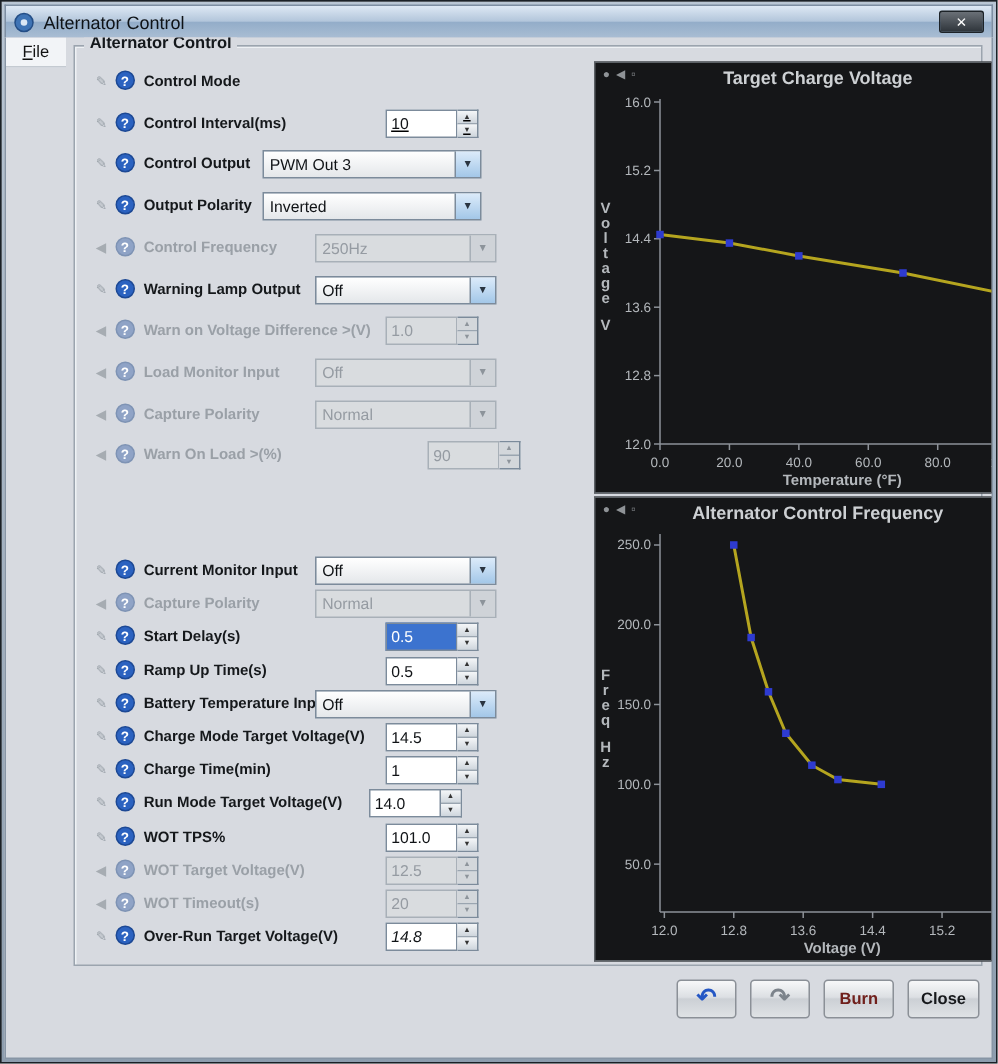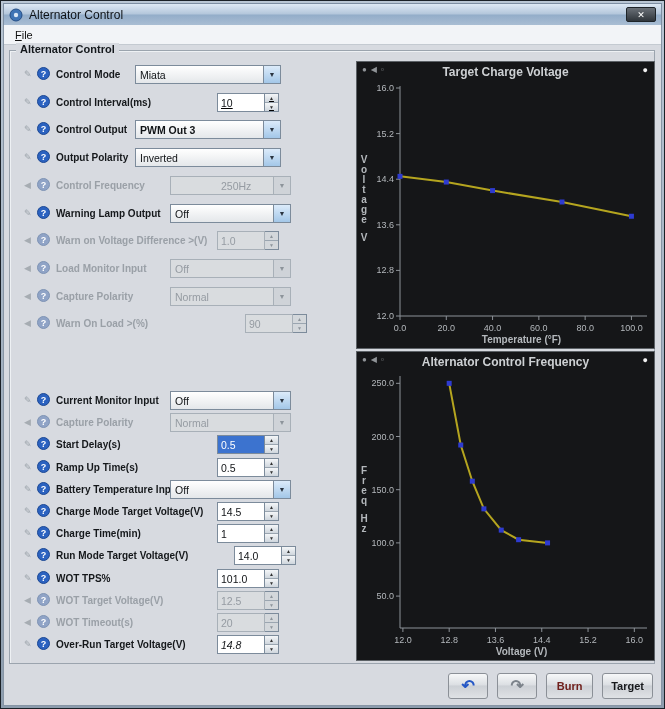--- a/index.html
+++ b/index.html
@@ -6,21 +6,21 @@
   html,body{width:665px;height:709px}
   body{font-family:"Liberation Sans",sans-serif;background:#666}
 
   .window{width:665px;height:709px;border:1px solid #1a2026;background:linear-gradient(#b9c6d4,#8d9dae);padding:2px;display:flex;flex-direction:column}
 
   .titlebar{height:22px;display:flex;align-items:center;padding:0 5px}
   .titlebar{background:linear-gradient(180deg,#dde8f4,#b3c6db 48%,#93adc9 52%,#a9bdd3);border:1px solid #7d8ea2;border-bottom:none}
   .title-text{font-size:12px;color:#0e1216;margin-left:6px}
   .close-btn{margin-left:auto;width:30px;height:15px;background:linear-gradient(#6a7077,#2f353b);border:1px solid #1d2328;border-radius:2px;color:#fff;font-size:9px;display:flex;align-items:center;justify-content:center;cursor:default}
 
-  .client{flex:1;display:flex;flex-direction:column;background:#d7dae0;border:1px solid #8795a5;border-top:none;overflow:hidden}
+  .client{flex:1;display:flex;flex-direction:row;background:#d7dae0;border:1px solid #8795a5;border-top:none;overflow:hidden}
   .menubar{height:20px;background:#f2f4f7;border-bottom:1px solid #c4cad1;display:flex;align-items:center;padding:0 4px}
   .menu-item{font-size:11px;padding:1px 7px;color:#111}
   .menu-item::first-letter{text-decoration:underline}
   .content{flex:1;position:relative}
 
   .group-box{position:absolute;left:5px;right:6px;top:5px;height:614px;border:1px solid #9ba4ae;box-shadow:inset 1px 1px 0 #eef1f4}
   .group-title{position:absolute;top:-8px;left:6px;background:#d7dae0;padding:0 4px;font-size:11px;font-weight:bold;color:#14181c}
 
   .row{position:absolute;left:0;right:0;height:21px}
   .row-icon{position:absolute;left:14px;top:4px;font-size:9px;color:#9aa2a9;line-height:12px}
@@ -205,60 +205,56 @@
               <rect x="158.10714285714292" y="167.20212765957447" width="5" height="5" fill="#2e3bd0"></rect>
               <rect x="187.03571428571436" y="170.3936170212766" width="5" height="5" fill="#2e3bd0"></rect>
               <text class="axlabel" x="163.5" y="285" text-anchor="middle">Voltage (V)</text>
             </svg>
         </div>
 
       <div class="row" style="top: 13px;">
     <span class="row-icon">✎</span>
     <span class="help-icon">?</span>
     <span class="row-label">Control Mode</span>
-    <div class="combo" style="left: 125px; width: 146px;">
-              <span class="combo-text">Miata</span>
-              <span class="combo-arrow"></span>
-            </div>
   </div>
           <div class="row" style="top: 41px;">
     <span class="row-icon">✎</span>
     <span class="help-icon">?</span>
     <span class="row-label">Control Interval(ms)</span>
     <div class="spinner" style="left: 207px; text-decoration: underline;">
               <span class="spin-value">10</span>
               <span class="spin-btns">
                 <span class="spin-up"></span>
                 <span class="spin-down"></span>
               </span>
             </div>
   </div>
           <div class="row" style="top: 68px;">
     <span class="row-icon">✎</span>
     <span class="help-icon">?</span>
     <span class="row-label">Control Output</span>
-    <div class="combo" style="left: 125px; width: 146px; font-weight: bold;">
+    <div class="combo" style="left: 125px; width: 146px;">
               <span class="combo-text">PWM Out 3</span>
               <span class="combo-arrow"></span>
             </div>
   </div>
           <div class="row" style="top: 96px;">
     <span class="row-icon">✎</span>
     <span class="help-icon">?</span>
     <span class="row-label">Output Polarity</span>
     <div class="combo" style="left: 125px; width: 146px;">
               <span class="combo-text">Inverted</span>
               <span class="combo-arrow"></span>
             </div>
   </div>
           <div class="row disabled" style="top: 124px;">
     <span class="row-icon">◀</span>
     <span class="help-icon">?</span>
     <span class="row-label">Control Frequency</span>
-    <div class="combo dis" style="left: 160px; width: 121px; padding-left: 46px;">
+    <div class="combo dis" style="left: 160px; width: 121px;">
               <span class="combo-text">250Hz</span>
               <span class="combo-arrow"></span>
             </div>
   </div>
           <div class="row" style="top: 152px;">
     <span class="row-icon">✎</span>
     <span class="help-icon">?</span>
     <span class="row-label">Warning Lamp Output</span>
     <div class="combo" style="left: 160px; width: 121px;">
               <span class="combo-text">Off</span>
@@ -379,21 +375,21 @@
               <span class="spin-btns">
                 <span class="spin-up"></span>
                 <span class="spin-down"></span>
               </span>
             </div>
   </div>
           <div class="row" style="top: 494px;">
     <span class="row-icon">✎</span>
     <span class="help-icon">?</span>
     <span class="row-label">Run Mode Target Voltage(V)</span>
-    <div class="spinner" style="left: 224px; text-align: center;">
+    <div class="spinner" style="left: 196px; text-align: center;">
               <span class="spin-value">14.0</span>
               <span class="spin-btns">
                 <span class="spin-up"></span>
                 <span class="spin-down"></span>
               </span>
             </div>
   </div>
           <div class="row" style="top: 517px;">
     <span class="row-icon">✎</span>
     <span class="help-icon">?</span>
@@ -445,17 +441,17 @@
         </div>
 
       <div class="footer">
         <span class="icon-btn">
             <span class="undo-glyph">↶</span>
           </span>
         <span class="icon-btn">
             <span class="redo-glyph">↷</span>
           </span>
         <span class="btn burn">Burn</span>
-        <span class="btn">Target</span>
+        <span class="btn">Close</span>
       </div>
     </div>
   </div>
 </div>
 
 </body></html>

